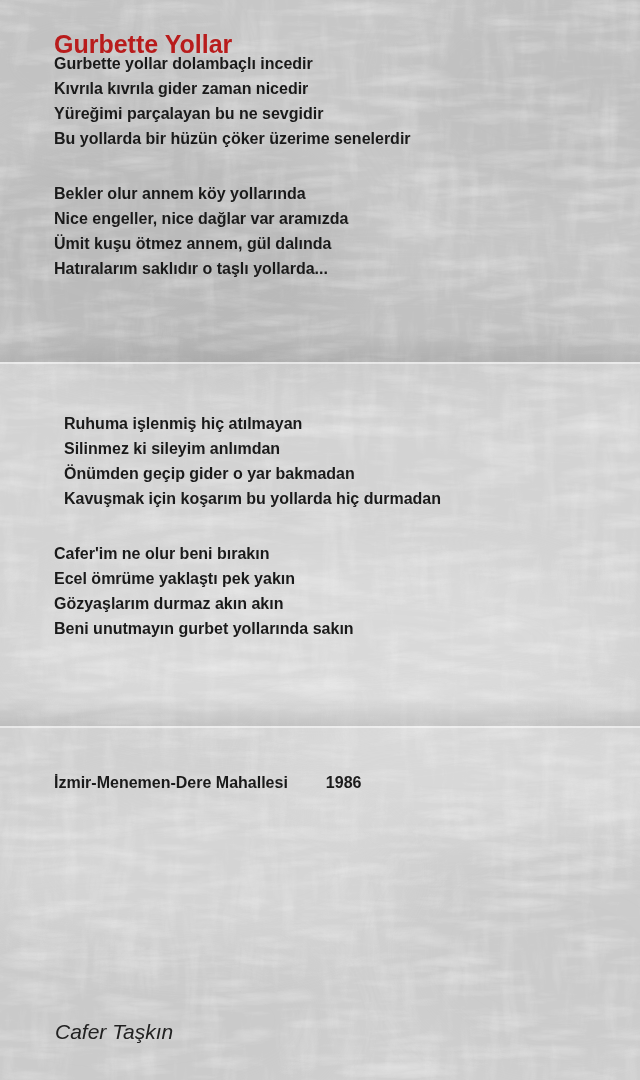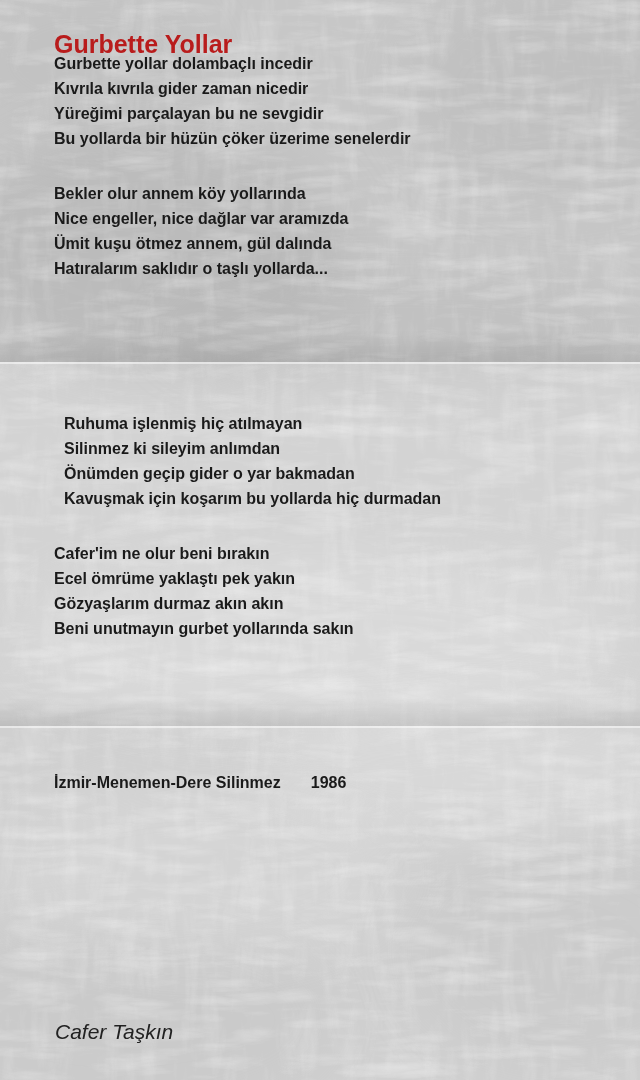--- a/index.html
+++ b/index.html
@@ -50,21 +50,21 @@
   .footer-line {
     position: absolute;
     left: 54px;
     top: 770px;
     font-size: 16px;
     line-height: 25px;
     font-weight: bold;
     white-space: nowrap;
   }
   .footer-line .year {
-    margin-left: 30px;
+    margin-left: 38px;
   }
   .signature {
     position: absolute;
     left: 55px;
     top: 1019px;
     font-size: 21px;
     line-height: 26px;
     font-style: italic;
     font-weight: normal;
     color: #222222;
@@ -144,18 +144,18 @@
   </div>
 
   <div class="stanza stanza-4">
     <div>Cafer'im ne olur beni bırakın</div>
     <div>Ecel ömrüme yaklaştı pek yakın</div>
     <div>Gözyaşlarım durmaz akın akın</div>
     <div>Beni unutmayın gurbet yollarında sakın</div>
   </div>
 
   <div class="footer-line">
-    <span>İzmir-Menemen-Dere Silinmez</span><span class="year">1986</span>
+    <span>İzmir-Menemen-Dere Mahallesi</span><span class="year">1986</span>
   </div>
 
   <div class="signature">Cafer Taşkın</div>
 
 </div>
 
 </body></html>

